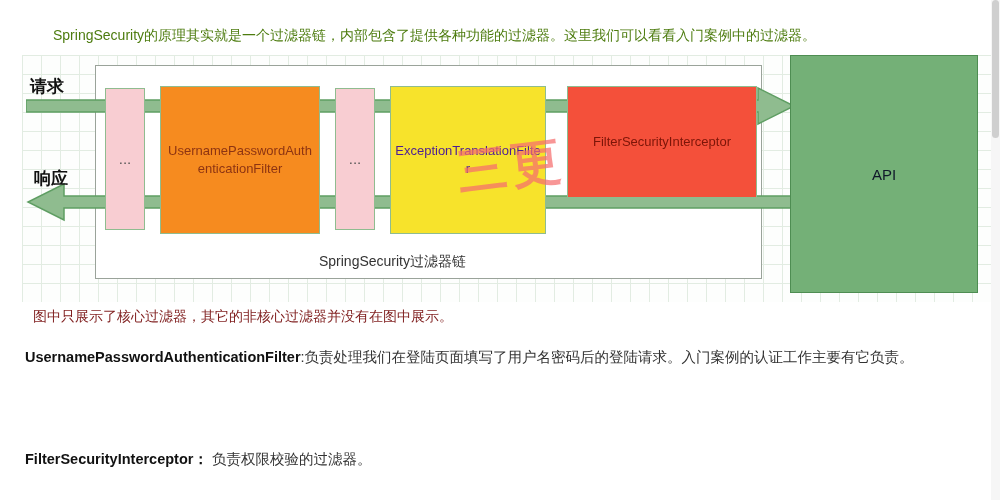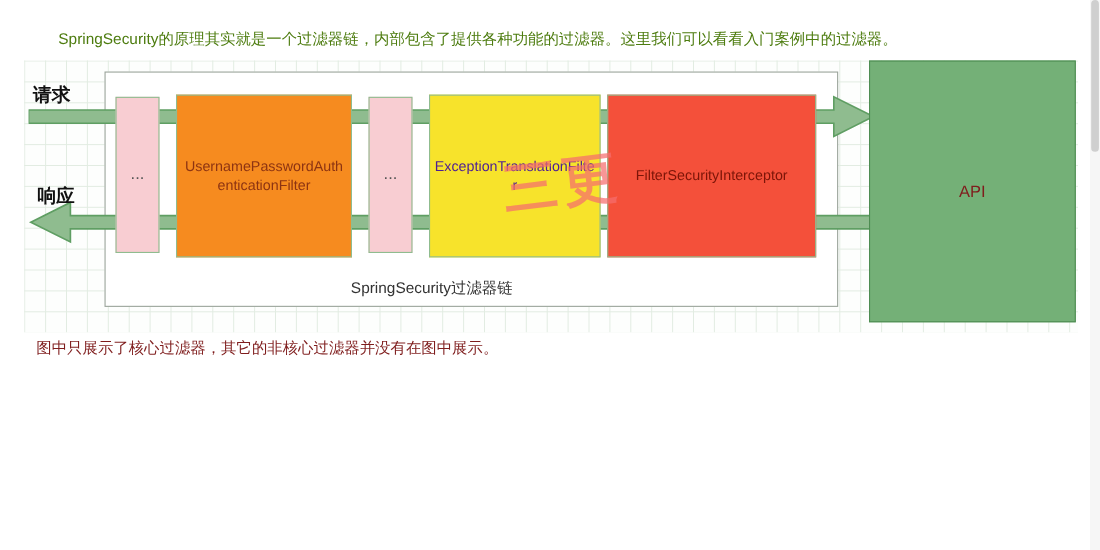--- a/index.html
+++ b/index.html
@@ -5,47 +5,47 @@
   html,body{margin:0;padding:0;background:#fff;}
   .page{position:relative;width:1000px;height:500px;background:#fff;overflow:hidden;
         font-family:"Liberation Sans","DejaVu Sans",sans-serif;color:#333;}
   .intro{position:absolute;left:40px;top:12px;width:920px;font-size:14px;line-height:1.5;margin:13px;color:#4d7c0f;}
 
   
   .diagram{position:absolute;left:22px;top:55px;width:958px;height:247px;
            background-color:#fdfefd;
            background-image:linear-gradient(#e2ece2 1px,transparent 1px),
                             linear-gradient(90deg,#e2ece2 1px,transparent 1px);
-           background-size:19px 19px;}
+           background-size:19px 19px;padding-left:19px;}
   .chain-box{position:absolute;left:73px;top:10px;width:665px;height:212px;
              background:#fff;border:1px solid #9aa39a;z-index:1;}
   .chain-label{position:absolute;left:73px;top:198px;width:595px;text-align:center;
                font-size:14px;color:#333;z-index:4;}
 
   .arrow-svg{position:absolute;z-index:2;}
   .dir-label{position:absolute;font-size:17px;font-weight:700;color:#111;z-index:4;}
   .lbl-request{left:8px;top:20px;}
   .lbl-response{left:12px;top:112px;}
 
   .fbox{position:absolute;z-index:3;display:flex;align-items:center;justify-content:center;
         text-align:center;font-size:13px;font-weight:400;line-height:1.35;
         word-break:break-all;padding:4px;box-sizing:border-box;}
   .pink{background:#f8cdd2;border:1.5px solid #8fbc8f;color:#555;font-size:15px;}
   .pink1{left:83px;top:33px;width:40px;height:142px;}
   .pink2{left:313px;top:33px;width:40px;height:142px;}
   .orange{left:138px;top:31px;width:160px;height:148px;background:#f68b1f;
           border:1.5px solid #8fbc8f;color:#8d3412;}
   .yellow{left:368px;top:31px;width:156px;height:148px;background:#f7e32b;
           border:1.5px solid #8fbc8f;color:#4c1d95;}
-  .red{left:530px;top:31px;width:190px;height:148px;background:#f4503a;
+  .red{left:545px;top:31px;width:190px;height:112px;background:#f4503a;
        border:1.5px solid #8fbc8f;color:#7c1508;}
 
   .api-box{position:absolute;left:768px;top:0;width:186px;height:236px;z-index:3;
            background:#74b077;border:1.5px solid #4e8d52;display:flex;align-items:center;
-           justify-content:center;font-size:15px;color:#7f1d1d;}
+           justify-content:center;font-size:15px;color:#0f172a;}
 
   .watermark{position:absolute;left:435px;top:78px;z-index:5;font-size:50px;font-weight:700;
              color:rgba(245,110,110,.72);transform:rotate(-7deg);letter-spacing:4px;
              pointer-events:none;}
 
   .note{position:absolute;left:33px;top:308px;width:930px;margin:0;font-size:14px;color:#7f1d1d;}
   .def{position:absolute;left:25px;width:945px;margin:0;font-size:14.5px;line-height:1.65;color:#333;}
   .def b{color:#111;}
   .def1{top:346px;}
   .def2{top:408px;}
@@ -84,20 +84,26 @@
 
     <div class="api-box">API</div>
 
     <div class="watermark">三更</div>
 
     <div class="chain-label">SpringSecurity过滤器链</div>
   </div>
 
   <p class="note">图中只展示了核心过滤器，其它的非核心过滤器并没有在图中展示。</p>
 
+  <p class="def def1">
+    <b>UsernamePasswordAuthenticationFilter</b><span>:负责处理我们在登陆页面填写了用户名密码后的登陆请求。入门案例的认证工作主要有它负责。</span>
+  </p>
 
 
+  <p class="def def3">
+    <b>FilterSecurityInterceptor：</b><span> 负责权限校验的过滤器。</span>
+  </p>
 
   <div class="scrollbar">
     <div class="scroll-thumb"></div>
   </div>
 
 </div>
 
 </body></html>

